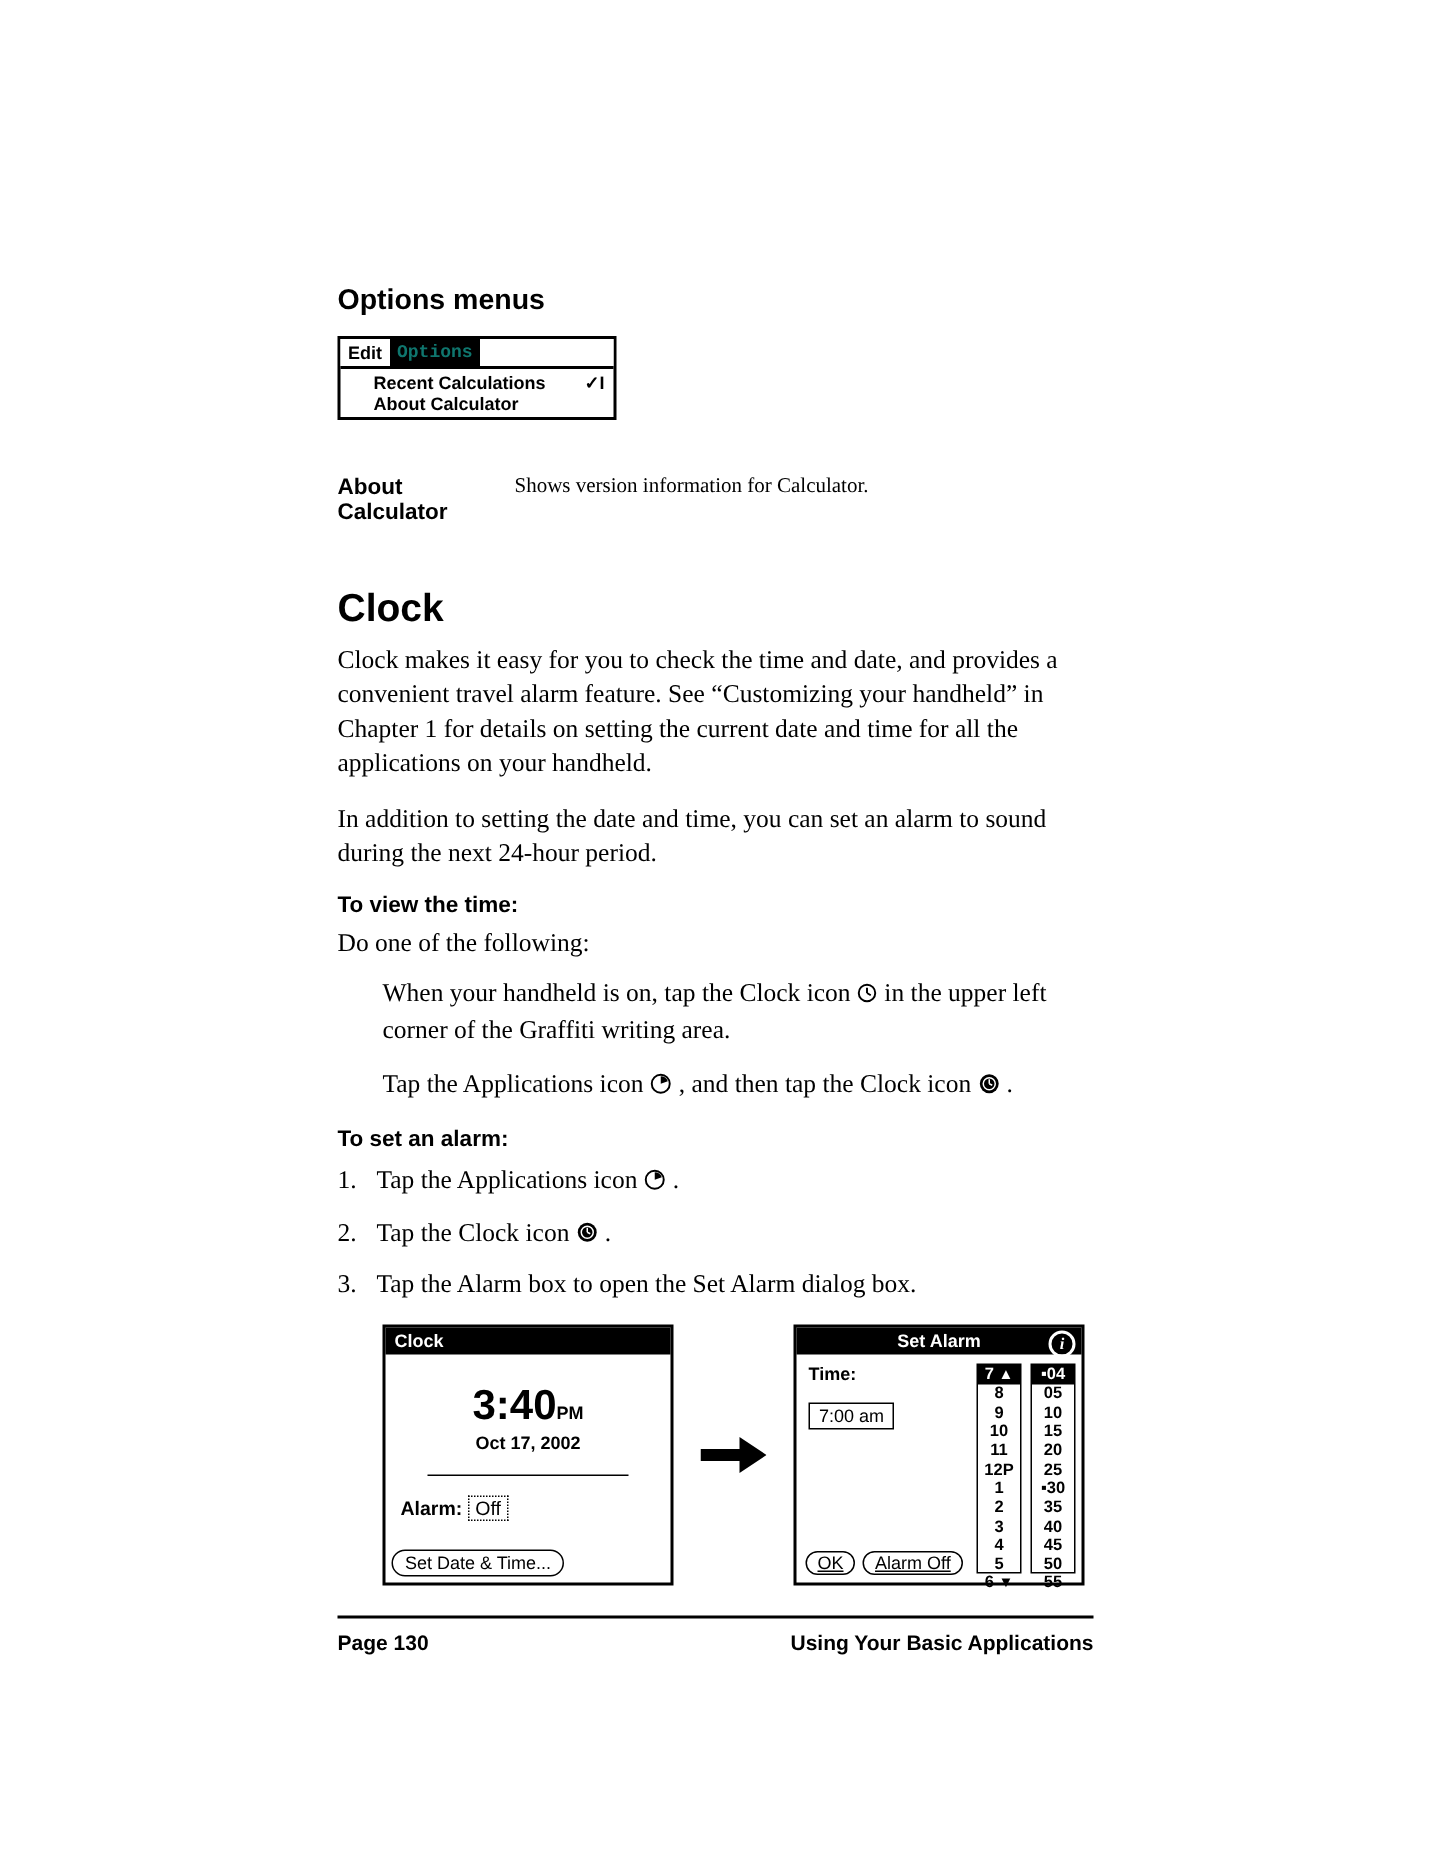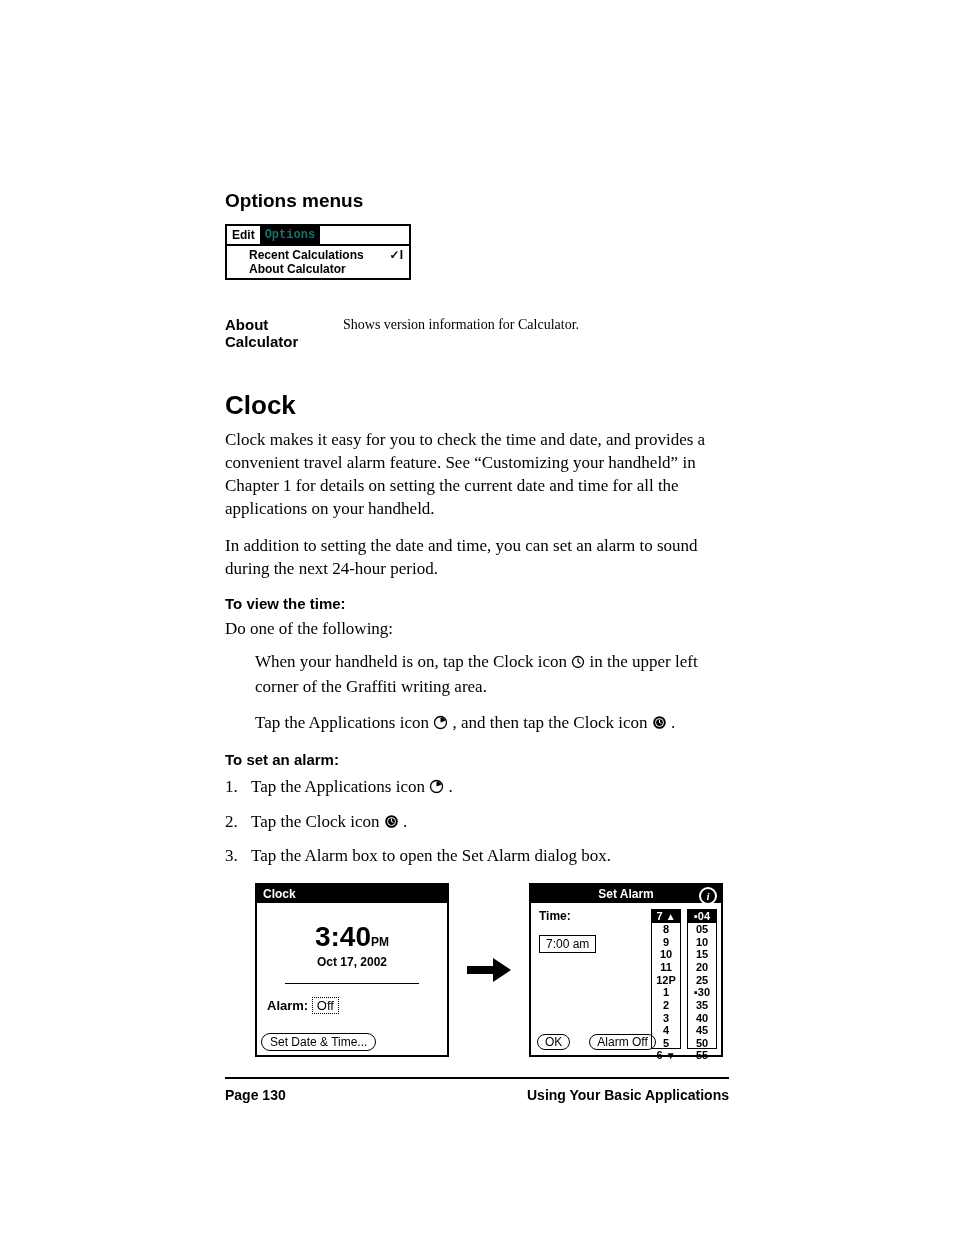--- a/index.html
+++ b/index.html
@@ -164,21 +164,21 @@
   }
   .alarm .hcol, .alarm .mcol {
     border:1px solid #000; width:28px; text-align:center;
     font-weight:900; font-size:11px; line-height:1.15;
     display:flex; flex-direction:column;
   }
   .alarm .hcol div, .alarm .mcol div { border:none; }
   .alarm .sel { background:#000; color:#fff; }
   .alarm .arrow { font-size:10px; }
   .alarm .bottombtns {
-    position:absolute; bottom:3px; left:6px; display:flex; gap:19px;
+    position:absolute; bottom:3px; left:6px; display:flex; gap:5px;text-decoration:underline;
   }
   .alarm .bottombtns span {
     border:1px solid #000; border-radius:9px; padding:0 7px; font-weight:400; font-size:12px;
   }
 
   .bigarrow svg { display:block; }
 
   
   .footer {
     border-top: 2px solid #000;

